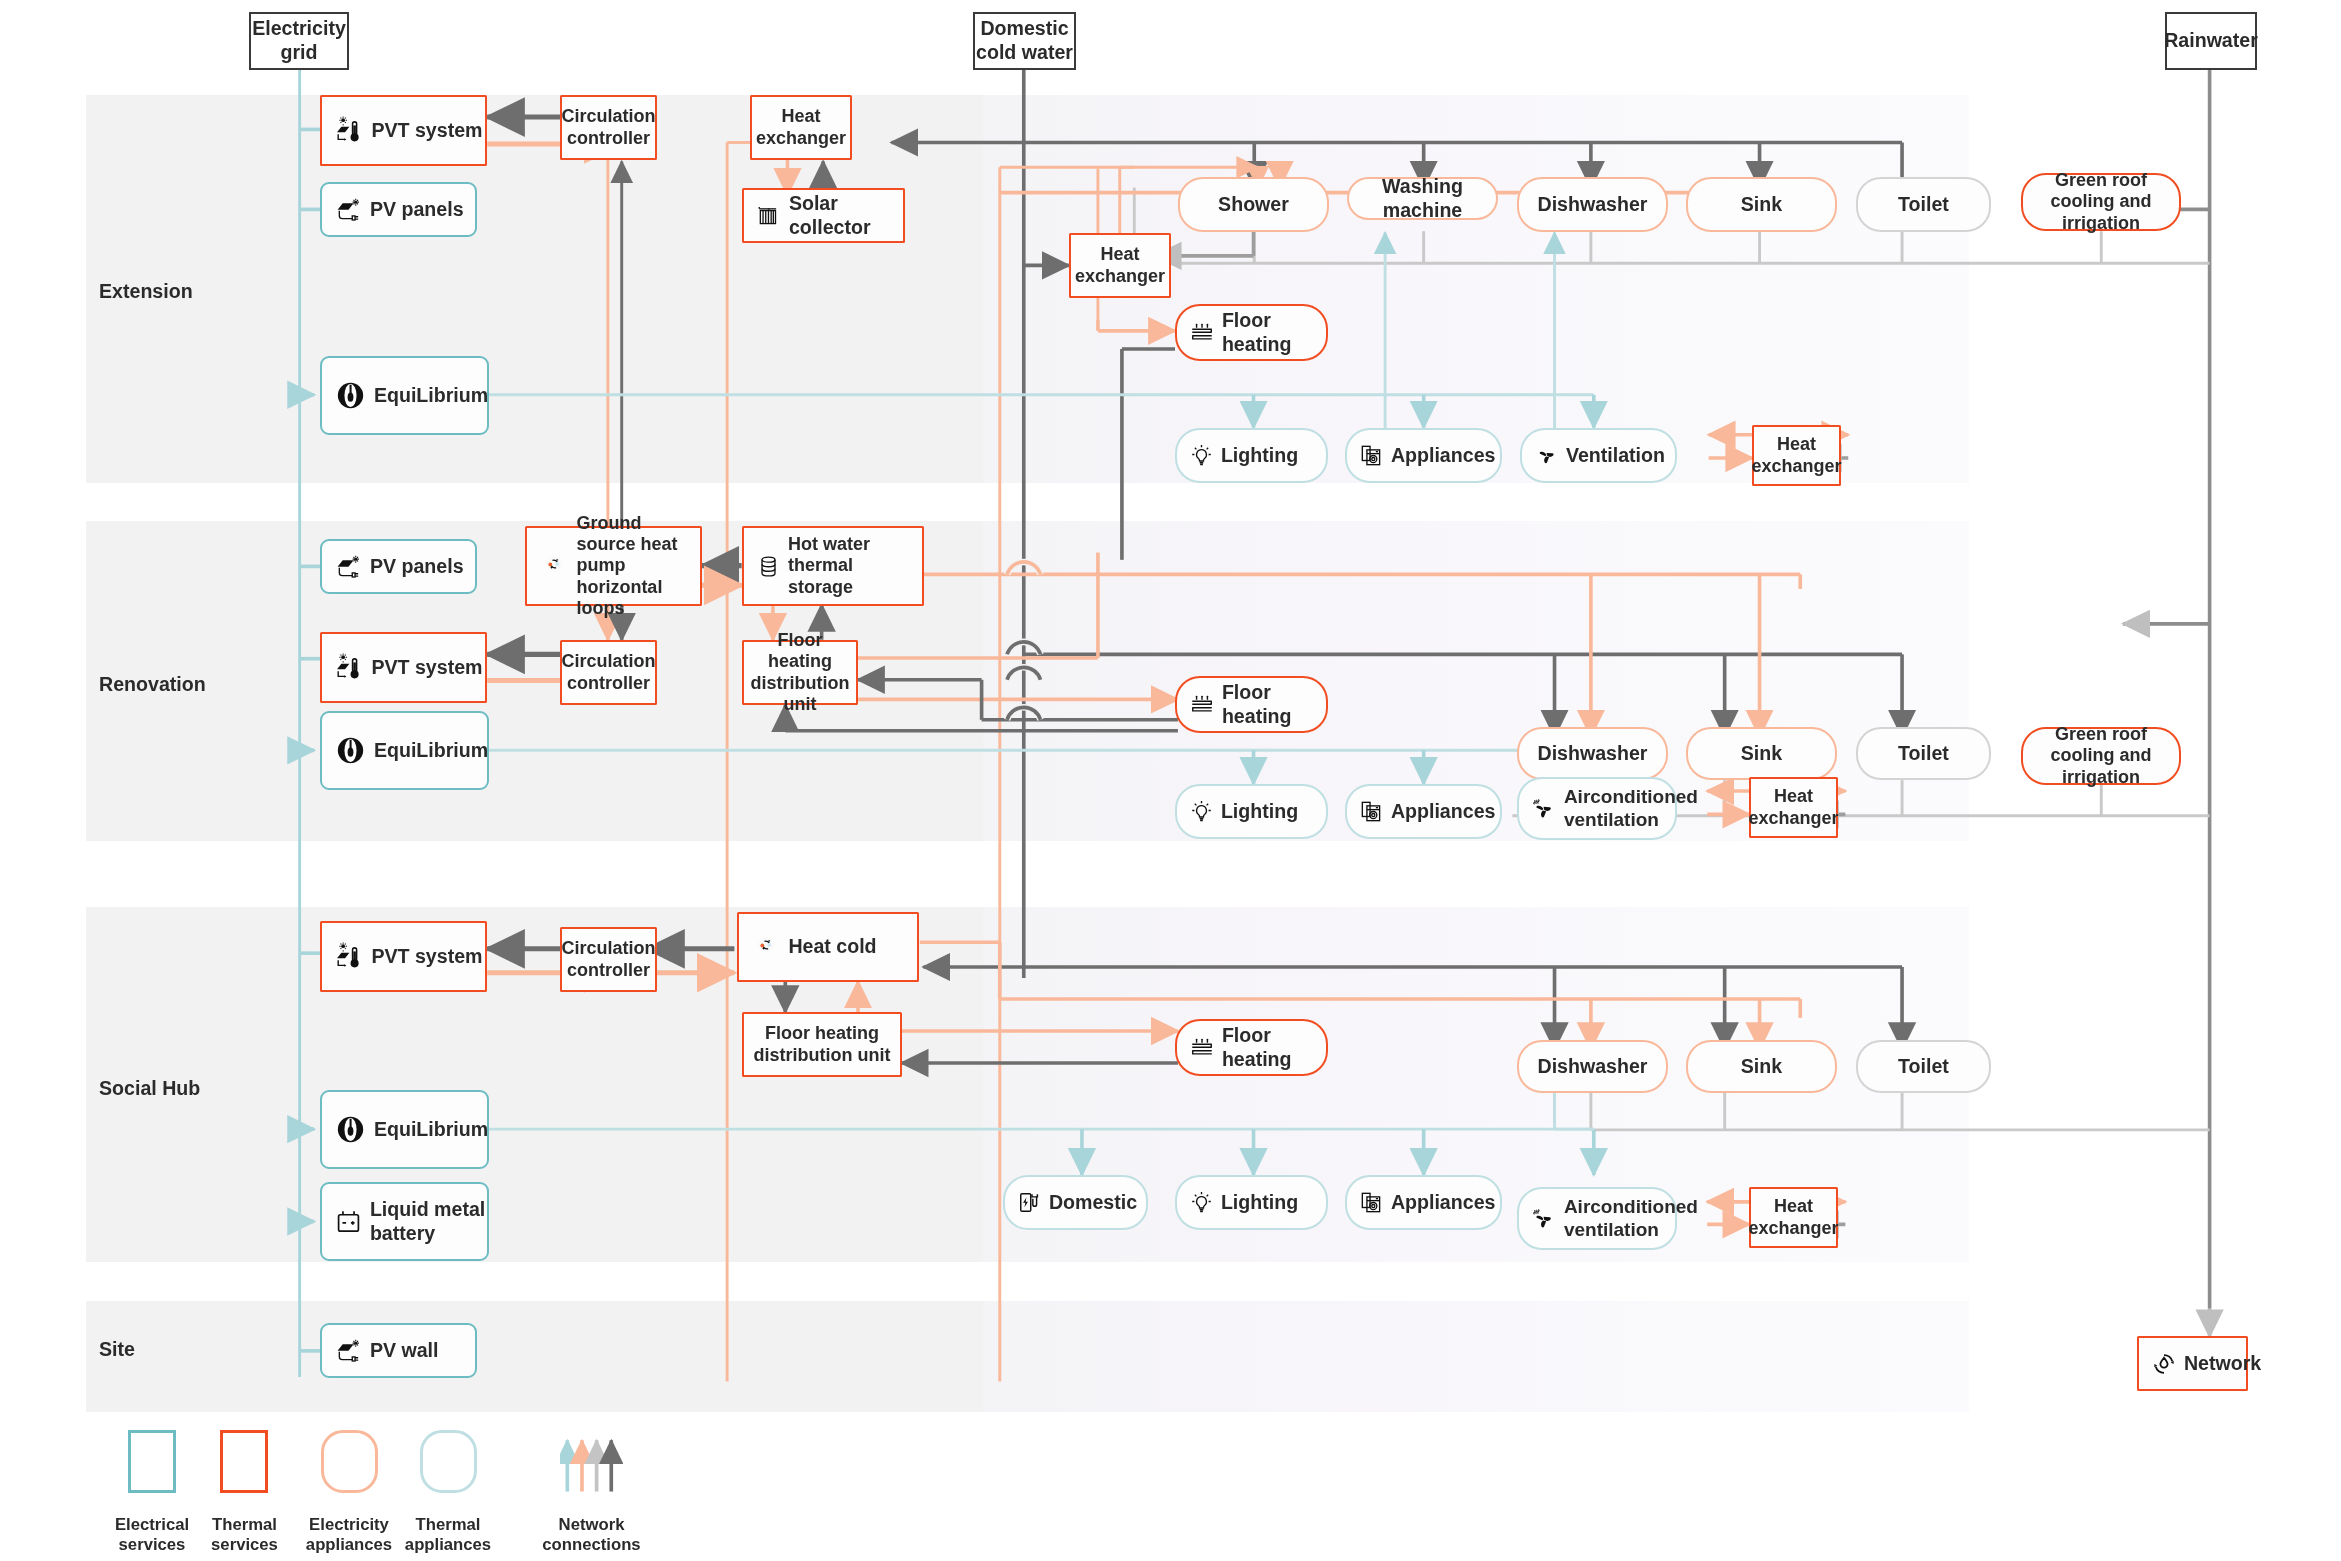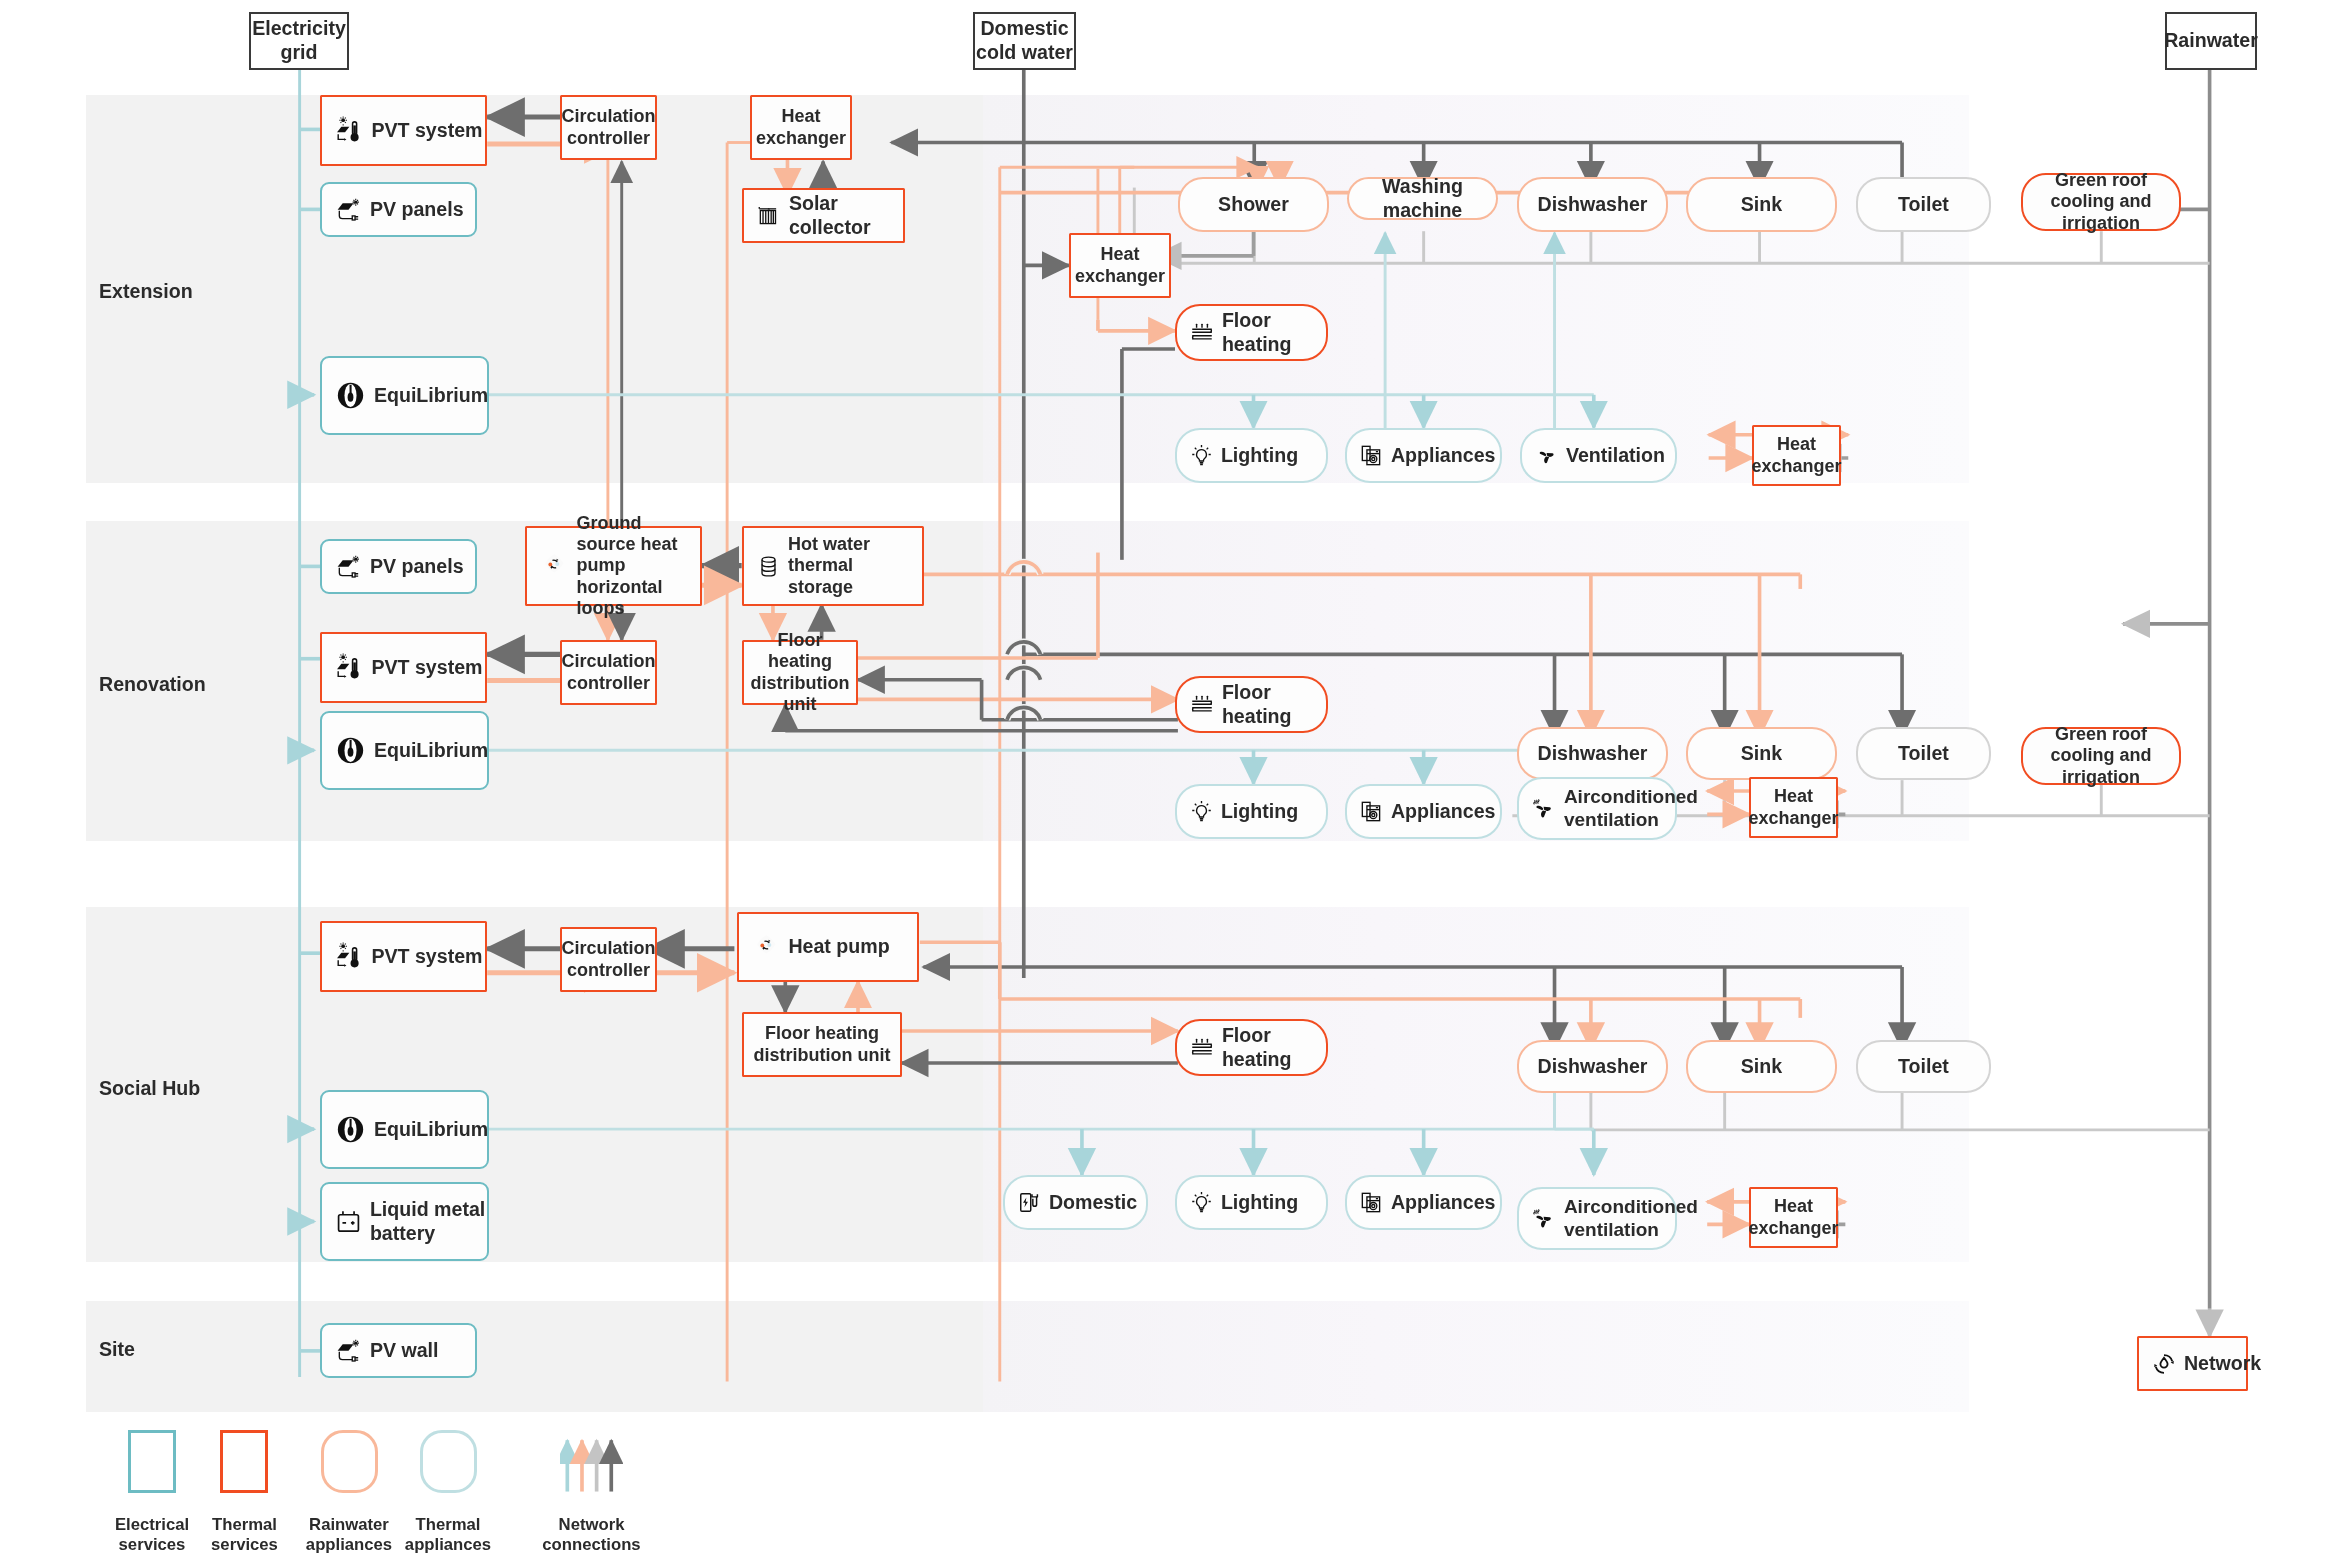--- a/index.html
+++ b/index.html
@@ -663,21 +663,21 @@
             <path d="M12 2.4l4.2 3.1 3.1 4.2-3.1 4.2-4.2 3.1-4.2-3.1L4.7 9.7 7.8 5.5z" fill="#fafafa"></path>
             <circle cx="8.9" cy="10.6" r="1.5" fill="#e8622d"></circle>
             <circle cx="14.4" cy="10.2" r="1.6" fill="#cfe8f2"></circle>
             <path d="M10.6 7.3a3.6 3.6 0 0 1 3.8 1.2" stroke="#111" stroke-width="1"></path>
             <path d="M13.5 13.1a3.6 3.6 0 0 1-3.8-1.3" stroke="#111" stroke-width="1"></path>
           </g>
           <path d="M13.9 6.1l1.4.9-1.6.9z" fill="#111"></path>
           <path d="M10.2 13.9l-1.4-.9 1.6-.9z" fill="#111"></path>
         </svg>
     </span>
-    <span class="lbl" style="font-size:19.6px;">Heat pump</span>
+    <span class="lbl" style="font-size:19.6px;">Heat cold</span>
   </div>
 
   <div class="node b-therm" style="left:742px;top:1012px;width:160px;height:65px;">
     <span class="lbl" style="font-size:18px;">Floor heating distribution unit</span>
   </div>
 
   <div class="node b-thermround withicon" style="left:1175px;top:1019px;width:153px;height:57px;">
     <span class="ico">
       <svg width="26" height="26" viewBox="0 0 24 24">
           <g stroke="#111" stroke-width="1.3" fill="none">
@@ -812,21 +812,21 @@
     <span>Electrical services</span>
   </div>
 
   <div class="legend-sw" style="left:220px;top:1430px;width:48px;height:63px;border:3.6px solid #f14d21;"></div>
   <div class="legend-cap" style="left:201px;top:1515px;width:87px;font-size:16.7px;">
     <span>Thermal services</span>
   </div>
 
   <div class="legend-sw" style="left:321px;top:1430px;width:57px;height:63px;border:3.6px solid #f9b89a;border-radius:22px;"></div>
   <div class="legend-cap" style="left:301px;top:1515px;width:96px;font-size:16.7px;">
-    <span>Rainwater appliances</span>
+    <span>Electricity appliances</span>
   </div>
 
   <div class="legend-sw" style="left:420px;top:1430px;width:57px;height:63px;border:3.6px solid #bfdfe2;border-radius:22px;"></div>
   <div class="legend-cap" style="left:400px;top:1515px;width:96px;font-size:16.7px;">
     <span>Thermal appliances</span>
   </div>
 
   <div style="position:absolute;left:560px;top:1430px;width:63px;height:63px;">
     <svg width="63" height="63" viewBox="0 0 86 86">
       <defs>

